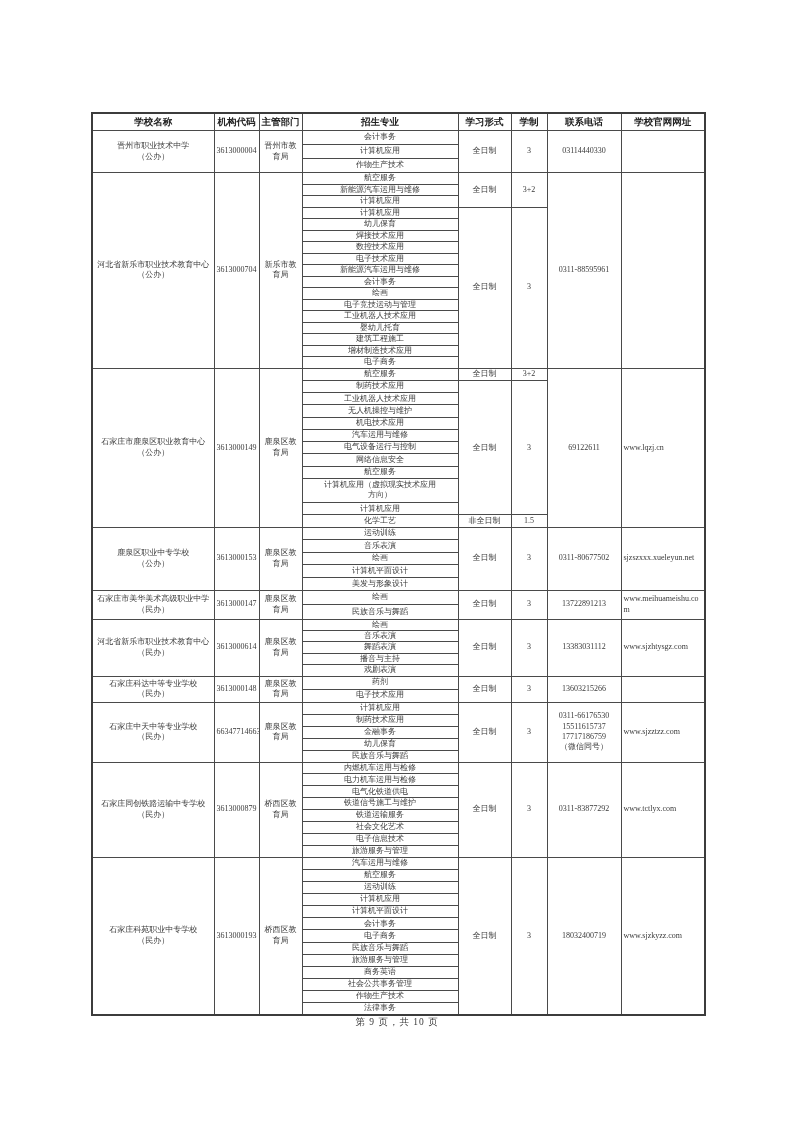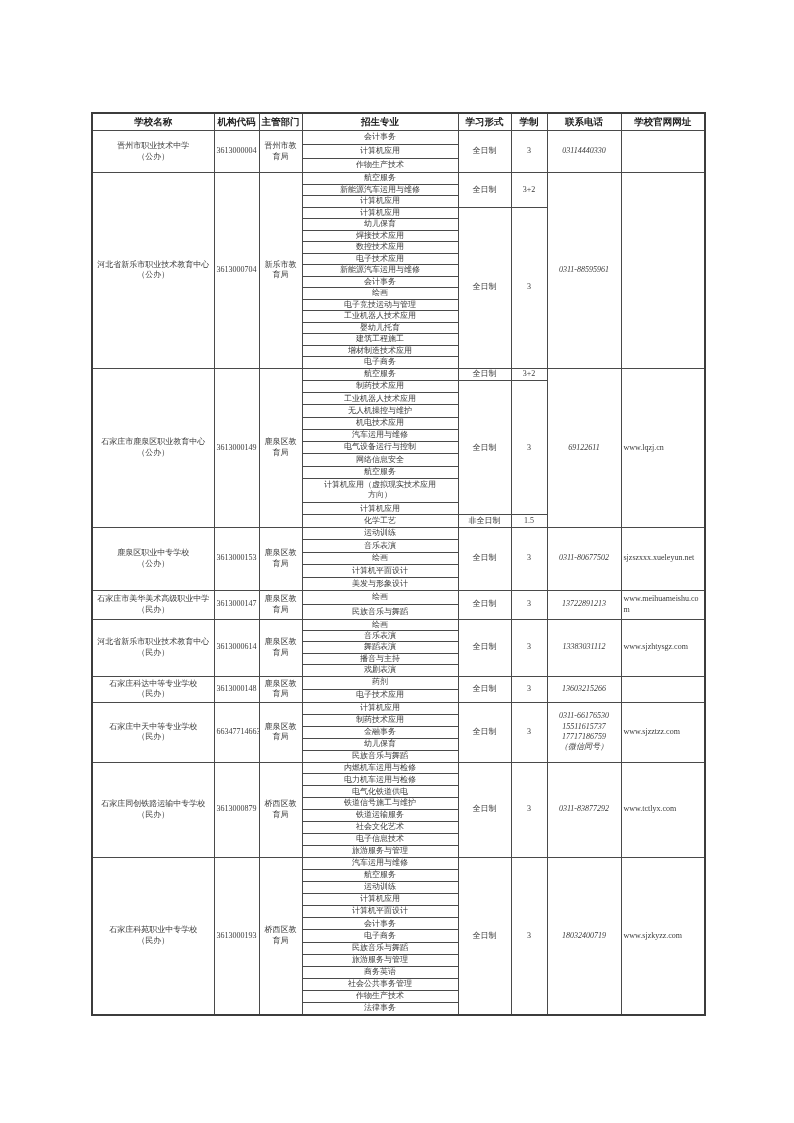--- a/index.html
+++ b/index.html
@@ -29,21 +29,21 @@
     overflow:hidden;
   }
   th {
     font-size:9.5px;
     font-weight:bold;
     color:#222222;
     height:16px;
     white-space:nowrap;
   }
   td.site { text-align:left; word-break:break-all; }
-  td.phone { word-break:break-all;font-style:italic; }
+  td.phone { word-break:break-all; }
   .footer {
     position:absolute; left:0; top:1016px; width:794px;
     text-align:center;
     font-size:9.5px;
     color:#3a3a3a;
     letter-spacing:1px;
   }
 </style>
 </head>
 <body>
@@ -375,13 +375,14 @@
         </tr>
         <tr style="height: 12.1538px;">
           <td class="major">作物生产技术</td>
         </tr>
         <tr style="height: 12.1538px;">
           <td class="major">法律事务</td>
         </tr>
       </tbody>
   </table>
 
+  <div class="footer">第 9 页，共 10 页</div>
 </div>
 
 </body></html>

